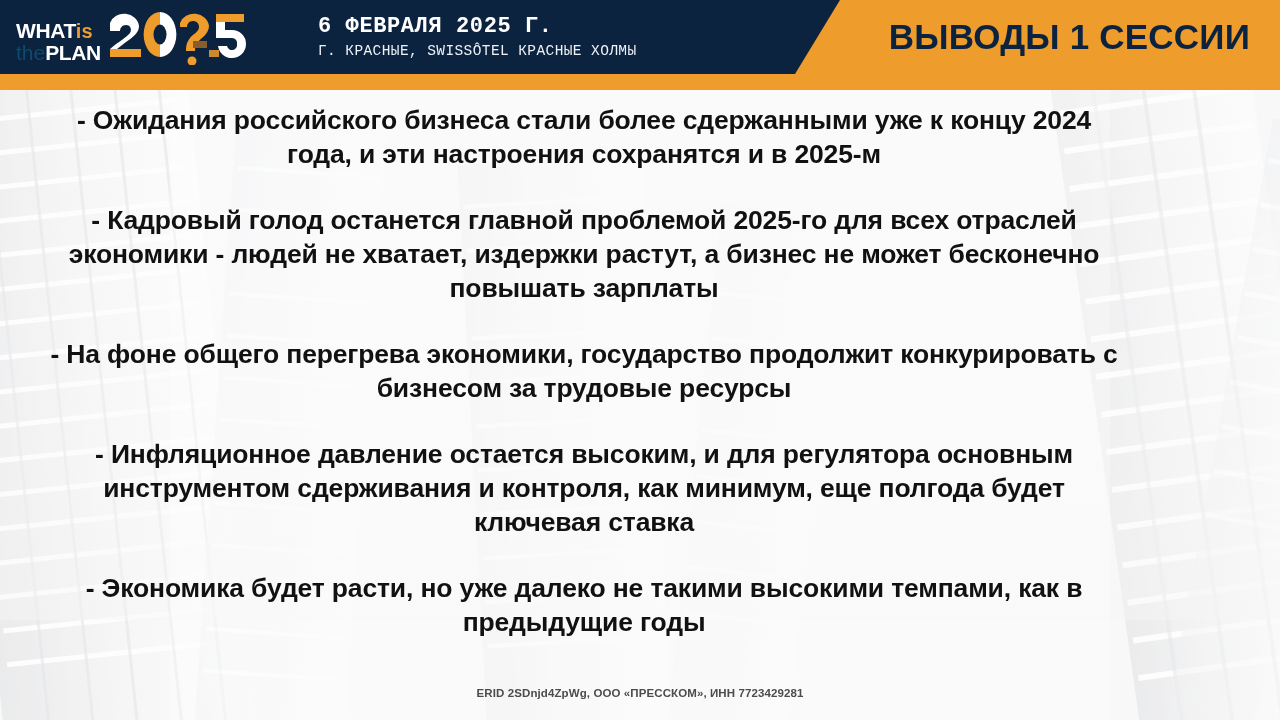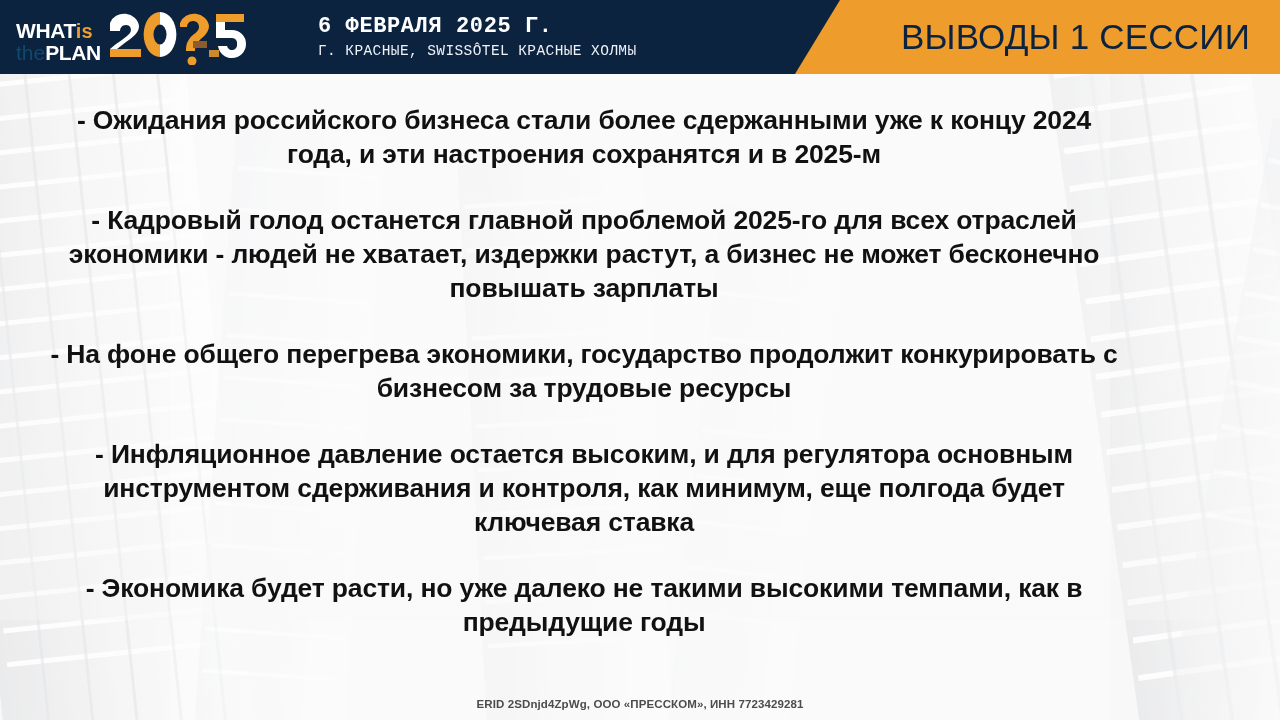--- a/index.html
+++ b/index.html
@@ -26,21 +26,21 @@
     overflow: hidden;
     background: linear-gradient(180deg, #eceded 0%, #f4f4f4 35%, #f7f7f7 70%, #f3f3f3 100%);
   }
   .bg-svg { position: absolute; inset: 0; width: 100%; height: 100%; }
 
   
   .header {
     position: absolute;
     top: 0; left: 0;
     width: 1280px;
-    height: 74px;
+    height: 90px;
     background: #ee9c2b;
     overflow: hidden;
   }
   .header-navy {
     position: absolute;
     top: 0; left: 0;
     width: 840px;
     height: 74px;
     background: #0c2340;
     clip-path: polygon(0 0, 840px 0, 795px 74px, 0 74px);
@@ -115,21 +115,21 @@
   
   .header-title {
     position: absolute;
     right: 30px;
     top: 0;
     height: 74px;
     display: flex;
     align-items: center;
     color: #0c2340;
     font-size: 35px;
-    font-weight: normal;
+    font-weight: bold;
     letter-spacing: 0.2px;
     white-space: nowrap;
   }
 
   
   .content {
     position: absolute;
     top: 74px; left: 0;
     width: 1168px;
     height: 620px;
@@ -145,21 +145,21 @@
     letter-spacing: -0.15px;
     margin: 0 0 33px 0;
     text-shadow: 0 0 1px rgba(255,255,255,0.55);
   }
   .bullet:last-child { margin-bottom: 0; }
 
   
   .footer {
     position: absolute;
     left: 0;
-    bottom: 10px;
+    bottom: 21px;
     width: 1280px;
     text-align: center;
     font-size: 11.5px;
     font-weight: bold;
     color: #4c4c4c;
     letter-spacing: 0.1px;
   }
 </style>
 </head>
 <body>

